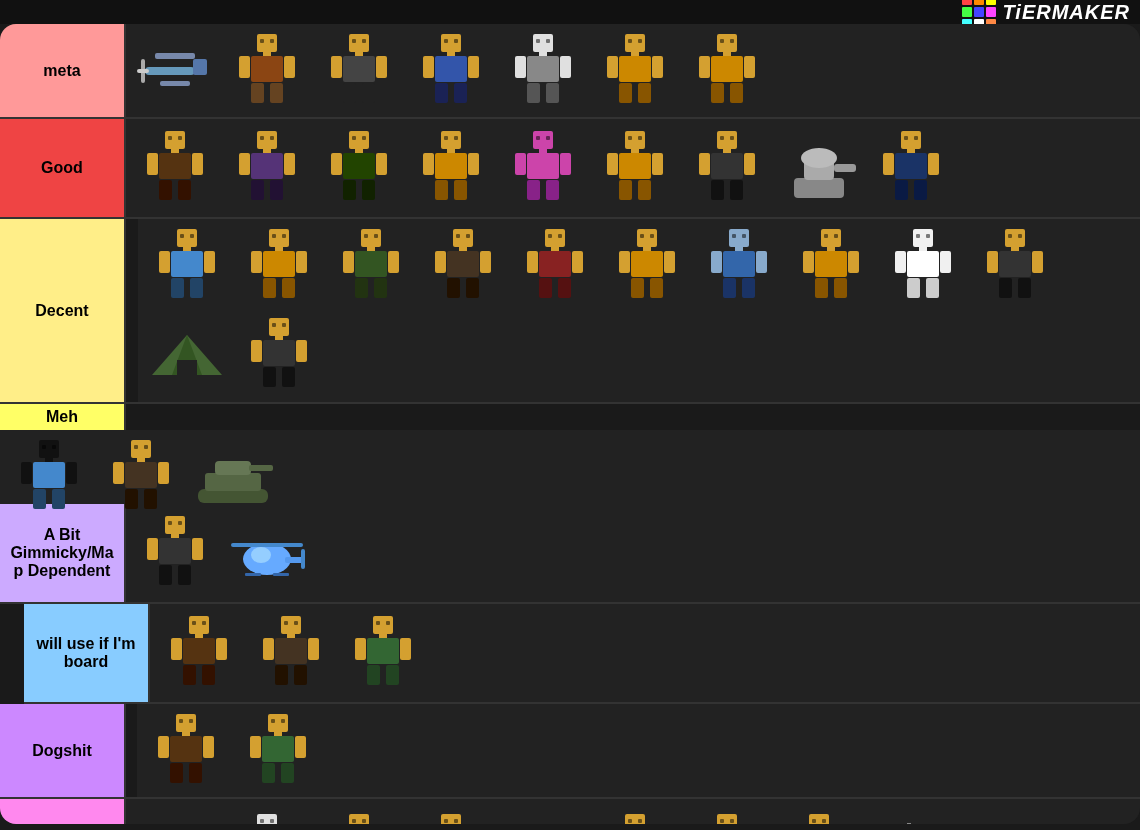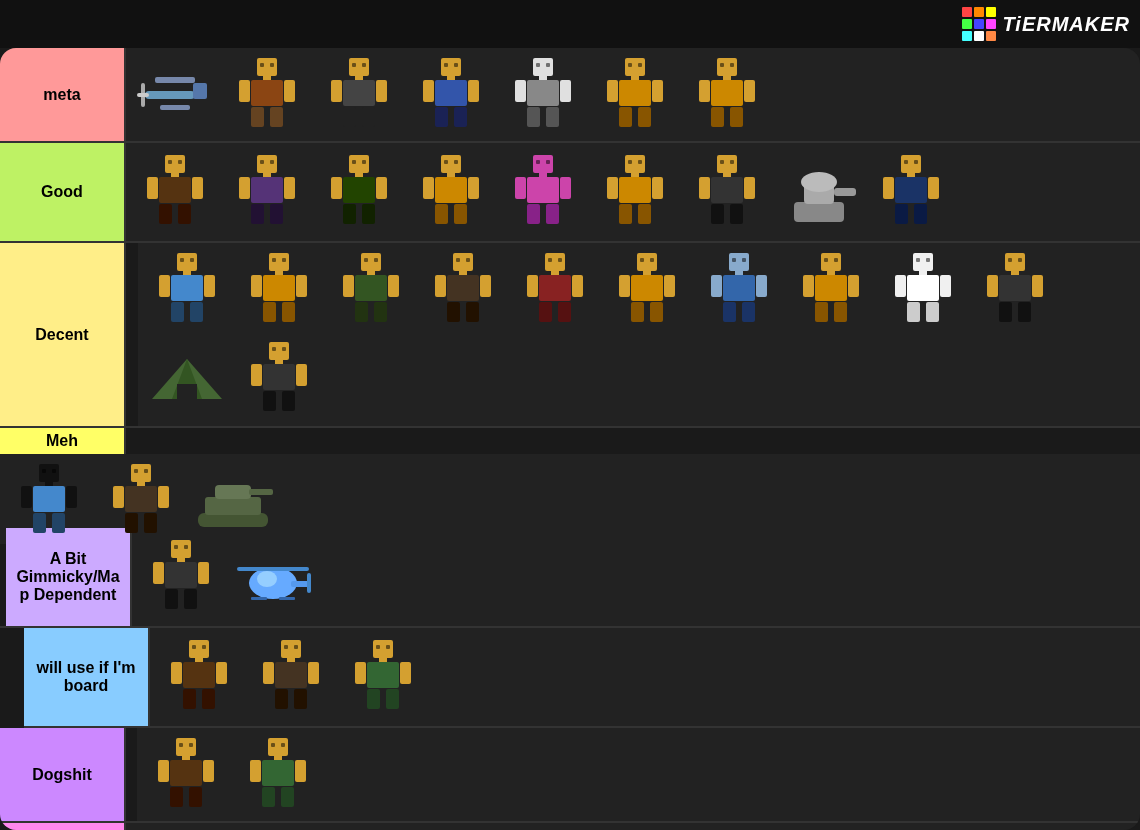--- a/index.html
+++ b/index.html
@@ -51,21 +51,21 @@
       height: 85px;
       display: flex;
       align-items: center;
       justify-content: center;
       overflow: hidden;
       position: relative;
     }
     
     #top-bar {
       width: 1140px;
-      height: 48px;
+      height: 24px;
       background: #111;
       display: flex;
       align-items: center;
       justify-content: flex-end;
       padding-right: 10px;
       flex-shrink: 0;
     }
     .tiermaker-logo {
       display: flex;
       align-items: center;
@@ -253,21 +253,21 @@
     <rect x="57" y="26" width="11" height="22" rx="2" fill="#d4a030"></rect>
 
     <rect x="24" y="53" width="13" height="20" rx="2" fill="#885500"></rect>
 
     <rect x="43" y="53" width="13" height="20" rx="2" fill="#885500"></rect>
   </svg>
           </div>
         </div>
       </div>
       <div class="tier-row" style="min-height: 100px; max-height: 100px;">
-        <div class="tier-label" style="background: #bef264;">Good</div>
+        <div class="tier-label" style="background: #ef4444;">Good</div>
         <div class="tier-items">
           <div class="tier-item">
             <svg width="80" height="82" viewBox="0 0 80 82" xmlns="http://www.w3.org/2000/svg">
 
     <rect x="30" y="4" width="20" height="18" rx="2" fill="#d4a030"></rect>
 
     <rect x="33" y="9" width="4" height="4" rx="1" fill="#000" opacity="0.5"></rect>
     <rect x="43" y="9" width="4" height="4" rx="1" fill="#000" opacity="0.5"></rect>
 
     <rect x="36" y="22" width="8" height="4" fill="#d4a030"></rect>
@@ -741,21 +741,21 @@
       <rect x="12" y="36" width="56" height="18" rx="3" fill="#556644"></rect>
 
       <rect x="22" y="24" width="36" height="14" rx="4" fill="#667755"></rect>
 
       <rect x="56" y="28" width="24" height="6" rx="2" fill="#556644"></rect>
     </svg>
           </div>
         </div>
       </div>
       <div class="tier-row" style="min-height: 100px; max-height: 100px;">
-        <div class="tier-label" style="background: rgb(204, 170, 255); margin-left: 6px;">A Bit Gimmicky/Map Dependent</div>
+        <div class="tier-label" style="background: rgb(204, 170, 255);">A Bit Gimmicky/Map Dependent</div>
         <div class="tier-items">
           <div class="tier-item">
             <svg width="80" height="82" viewBox="0 0 80 82" xmlns="http://www.w3.org/2000/svg">
 
     <rect x="30" y="4" width="20" height="18" rx="2" fill="#d4a030"></rect>
 
     <rect x="33" y="9" width="4" height="4" rx="1" fill="#000" opacity="0.5"></rect>
     <rect x="43" y="9" width="4" height="4" rx="1" fill="#000" opacity="0.5"></rect>
 
     <rect x="36" y="22" width="8" height="4" fill="#d4a030"></rect>

